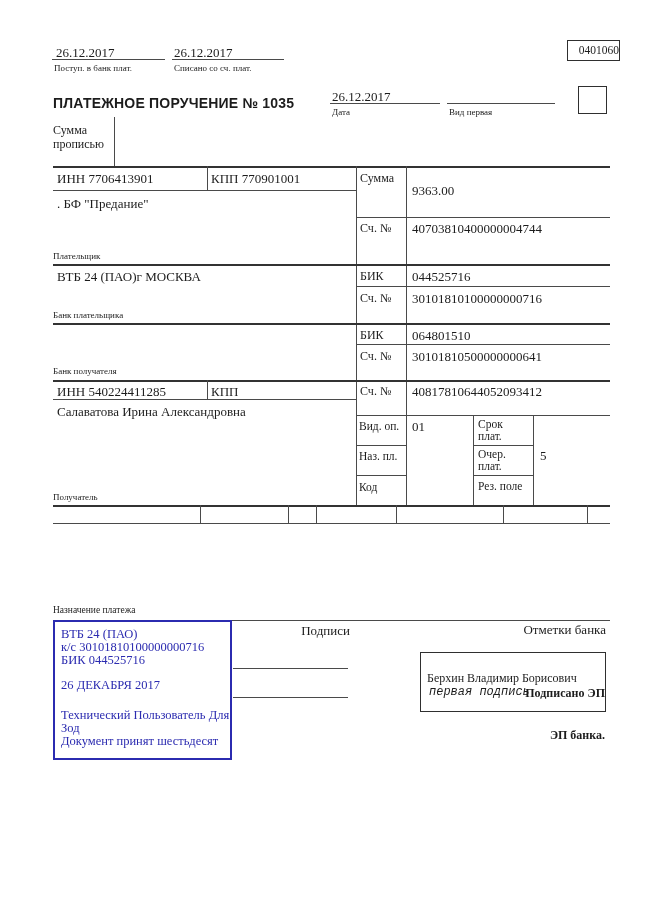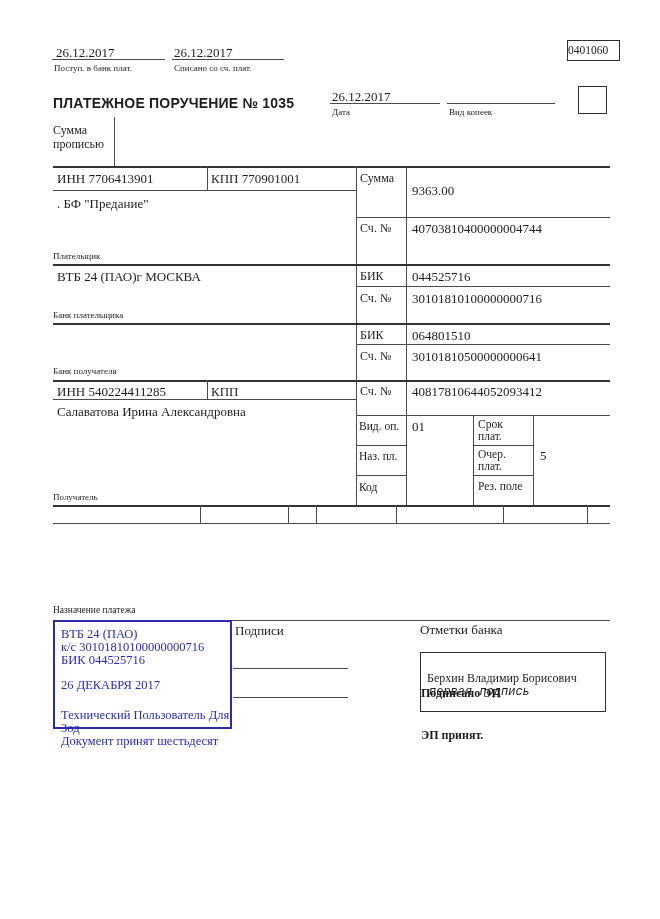--- a/index.html
+++ b/index.html
@@ -8,21 +8,21 @@
   .t{position:absolute;white-space:nowrap;font-size:13px;line-height:13px;}
   .cell{position:absolute;font-size:12px;line-height:12px;white-space:nowrap;}
   .lbl{position:absolute;font-size:9px;line-height:9px;white-space:nowrap;color:#222;}
   .wrap{white-space:normal;}
   .hl{position:absolute;height:1px;background:#4a4a4a;}
   .hl.thick{height:2px;background:#333;}
   .vl{position:absolute;width:1px;background:#4a4a4a;}
   .title{position:absolute;font-family:"Liberation Sans", sans-serif;font-weight:bold;
          font-size:14px;line-height:14px;white-space:nowrap;letter-spacing:.2px;}
   .box{position:absolute;border:1px solid #2f2f2f;box-sizing:border-box;}
-  .center{text-align:left;}
+  .center{text-align:right;}
   .blue-box{position:absolute;border:2px solid var(--blue,#2b2bb0);box-sizing:border-box;background:#fff;}
   .blue-t{position:absolute;font-size:12.5px;line-height:13px;white-space:nowrap;color:var(--blue,#2b2bb0);}
   .stamp-t{position:absolute;font-size:12px;line-height:12px;white-space:nowrap;}
   .b{font-weight:bold;margin-top:30px;}
   .i{font-style:italic;font-family:Liberation Mono, monospace;}
   .sublbl{position:absolute;font-size:11.5px;line-height:12px;}
 </style>
 </head>
 <body>
 
@@ -37,21 +37,21 @@
   <div class="lbl" style="left:174px;top:64px">Списано со сч. плат.</div>
 
   <div class="box center" style="left:567px;top:40px;width:53px;height:21px;font-size:11.5px;line-height:19px">0401060</div>
 
   <div class="title" style="left:53px;top:96px">ПЛАТЕЖНОЕ ПОРУЧЕНИЕ № 1035</div>
 
   <div class="t" style="left:332px;top:90px">26.12.2017</div>
   <div class="hl" style="left:330px;top:103px;width:110px"></div>
   <div class="lbl" style="left:332px;top:108px">Дата</div>
   <div class="hl" style="left:447px;top:103px;width:108px"></div>
-  <div class="lbl" style="left:449px;top:108px">Вид копеек</div>
+  <div class="lbl" style="left:449px;top:108px">Вид первая</div>
   <div class="box" style="left:578px;top:86px;width:29px;height:28px"></div>
 
   <div class="cell wrap" style="left:53px;top:123px;width:58px;line-height:14px">Сумма прописью</div>
   <div class="vl" style="left:114px;top:117px;height:49px"></div>
 
   <div class="hl thick" style="left:53px;top:166px;width:557px"></div>
   <div class="vl" style="left:207px;top:166px;height:24px"></div>
   <div class="hl" style="left:53px;top:190px;width:303px"></div>
   <div class="vl" style="left:356px;top:166px;height:341px"></div>
   <div class="vl" style="left:406px;top:166px;height:341px"></div>
@@ -114,36 +114,36 @@
   <div class="sublbl" style="left:359px;top:450px;white-space:nowrap">Наз. пл.</div>
   <div class="sublbl wrap" style="left:478px;top:448px;width:50px">Очер. плат.</div>
   <div class="t" style="left:540px;top:449px">5</div>
   <div class="sublbl" style="left:359px;top:481px;white-space:nowrap">Код</div>
   <div class="sublbl" style="left:478px;top:480px;white-space:nowrap">Рез. поле</div>
 
   <div class="lbl" style="left:53px;top:606px;font-size:9.5px">Назначение платежа</div>
 
   <div class="hl" style="left:53px;top:620px;width:557px"></div>
 
-  <div class="blue-box" style="left:53px;top:620px;width:179px;height:109px">
+  <div class="blue-box" style="left:53px;top:620px;width:179px;height:140px">
     <div class="blue-t" style="left:6px;top:6px">ВТБ 24 (ПАО)</div>
     <div class="blue-t" style="left:6px;top:19px">к/с 30101810100000000716</div>
     <div class="blue-t" style="left:6px;top:32px">БИК 044525716</div>
     <div class="blue-t" style="left:6px;top:57px">26 ДЕКАБРЯ 2017</div>
     <div class="blue-t" style="left:6px;top:87px">Технический Пользователь Для</div>
     <div class="blue-t" style="left:6px;top:100px">Зод</div>
     <div class="blue-t" style="left:6px;top:113px">Документ принят шестьдесят</div>
   </div>
 
   <div class="t center" style="left:235px;top:624px;width:115px">Подписи</div>
   <div class="hl" style="left:233px;top:668px;width:115px"></div>
   <div class="hl" style="left:233px;top:697px;width:115px"></div>
 
   <div class="t center" style="left:420px;top:623px;width:186px">Отметки банка</div>
 
   <div class="box" style="left:420px;top:652px;width:186px;height:60px">
     <div class="stamp-t b center" style="left:0;top:4px;width:184px">Подписано ЭП</div>
     <div class="stamp-t" style="left:6px;top:19px">Берхин Владимир Борисович</div>
     <div class="stamp-t i" style="left:8px;top:33px">первая подпись</div>
-    <div class="stamp-t b center" style="left:0;top:46px;width:184px">ЭП принят.</div>
+    <div class="stamp-t b center" style="left:0;top:46px;width:184px">ЭП банка.</div>
   </div>
 
 </div>
 
 </body></html>

